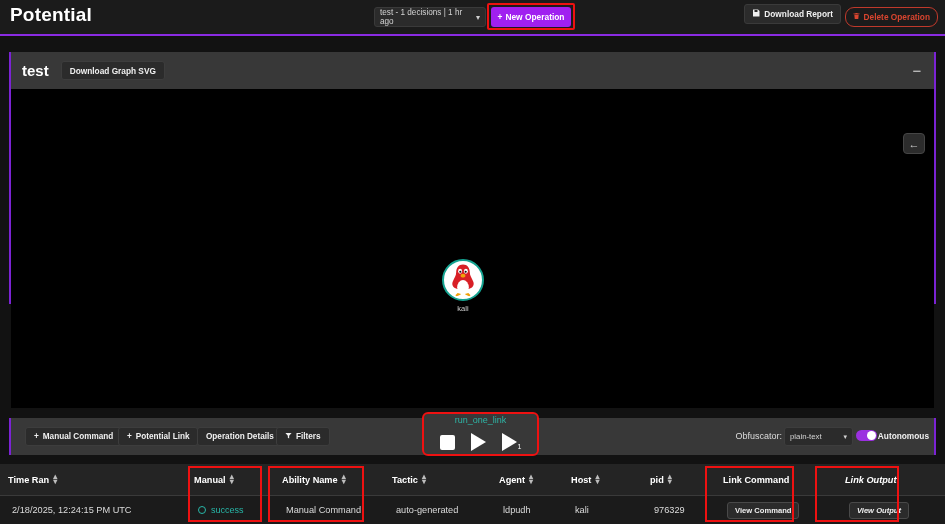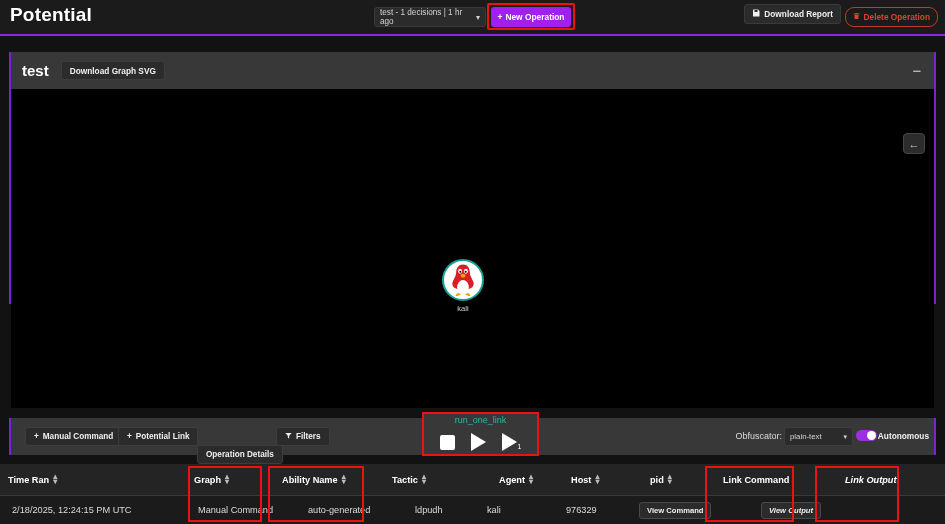--- a/index.html
+++ b/index.html
@@ -116,21 +116,21 @@
   }
   .ctl-btn {
     position: absolute; top: 9px; height: 19px;
     background: #2b2b2b; border: 1px solid #3d3d3d; border-radius: 3px;
     color: #f0f0f0; font-size: 8.2px; font-weight: bold;
     display: flex; align-items: center; gap: 4px; padding: 0 8px;
     cursor: pointer; white-space: nowrap;
   }
   .player-wrap {
     position: absolute; left: 411px; top: -6px; width: 117px; height: 44px;
-    border: 2px solid #ee1111; border-radius: 0;
+    border: 2px solid #ee1111; border-radius: 6px;
     background: #383838;
   }
   .player-label {
     position: absolute; left: 0; right: 0; top: 1px; text-align: center;
     font-size: 9px; color: #2fb5a6; font-weight: normal;
   }
   .player-row {
     position: absolute; left: 0; right: 0; top: 16px; height: 24px;
     display: flex; align-items: center; justify-content: center; gap: 16px;
   }
@@ -286,21 +286,21 @@
 
   <div class="control-bar">
     <div class="ctl-btn" style="left:14px;">
       <span>+</span>
       <span>Manual Command</span>
     </div>
     <div class="ctl-btn" style="left:107px;">
       <span>+</span>
       <span>Potential Link</span>
     </div>
-    <div class="ctl-btn" style="left:186px;margin-top:18px;">
+    <div class="ctl-btn" style="left:186px;">
       <span>Operation Details</span>
     </div>
     <div class="ctl-btn" style="left:265px;">
       <span>
         <svg width="7" height="7" viewBox="0 0 16 16">
             <path fill="#f0f0f0" d="M1 2h14l-5.5 6.5V15l-3-2V8.5z"></path>
           </svg>
       </span>
       <span>Filters</span>
     </div>
@@ -335,21 +335,21 @@
   <div class="table">
     <div class="t-row t-head">
       <div class="th c-time">
         <span>Time Ran</span>
         <span class="sort-icon">
             <span>▴</span>
             <span>▾</span>
           </span>
       </div>
       <div class="th c-status">
-        <span>Graph</span>
+        <span>Manual</span>
         <span class="sort-icon">
             <span>▴</span>
             <span>▾</span>
           </span>
       </div>
       <div class="th c-ability">
         <span>Ability Name</span>
         <span class="sort-icon">
             <span>▴</span>
             <span>▾</span>
@@ -386,20 +386,26 @@
       <div class="th c-lcmd">
         <span>Link Command</span>
       </div>
       <div class="th c-lout">
         <span>Link Output</span>
       </div>
     </div>
 
     <div class="t-row t-body">
       <div class="td c-time">2/18/2025, 12:24:15 PM UTC</div>
+      <div class="td c-status">
+        <span class="status-val">
+          <span class="ring"></span>
+          <span>success</span>
+        </span>
+      </div>
       <div class="td c-ability">Manual Command</div>
       <div class="td c-tactic">auto-generated</div>
       <div class="td c-agent">ldpudh</div>
       <div class="td c-host">kali</div>
       <div class="td c-pid">976329</div>
       <div class="td c-lcmd">
         <div class="view-btn">View Command</div>
       </div>
       <div class="td c-lout">
         <div class="view-btn">View Output</div>

